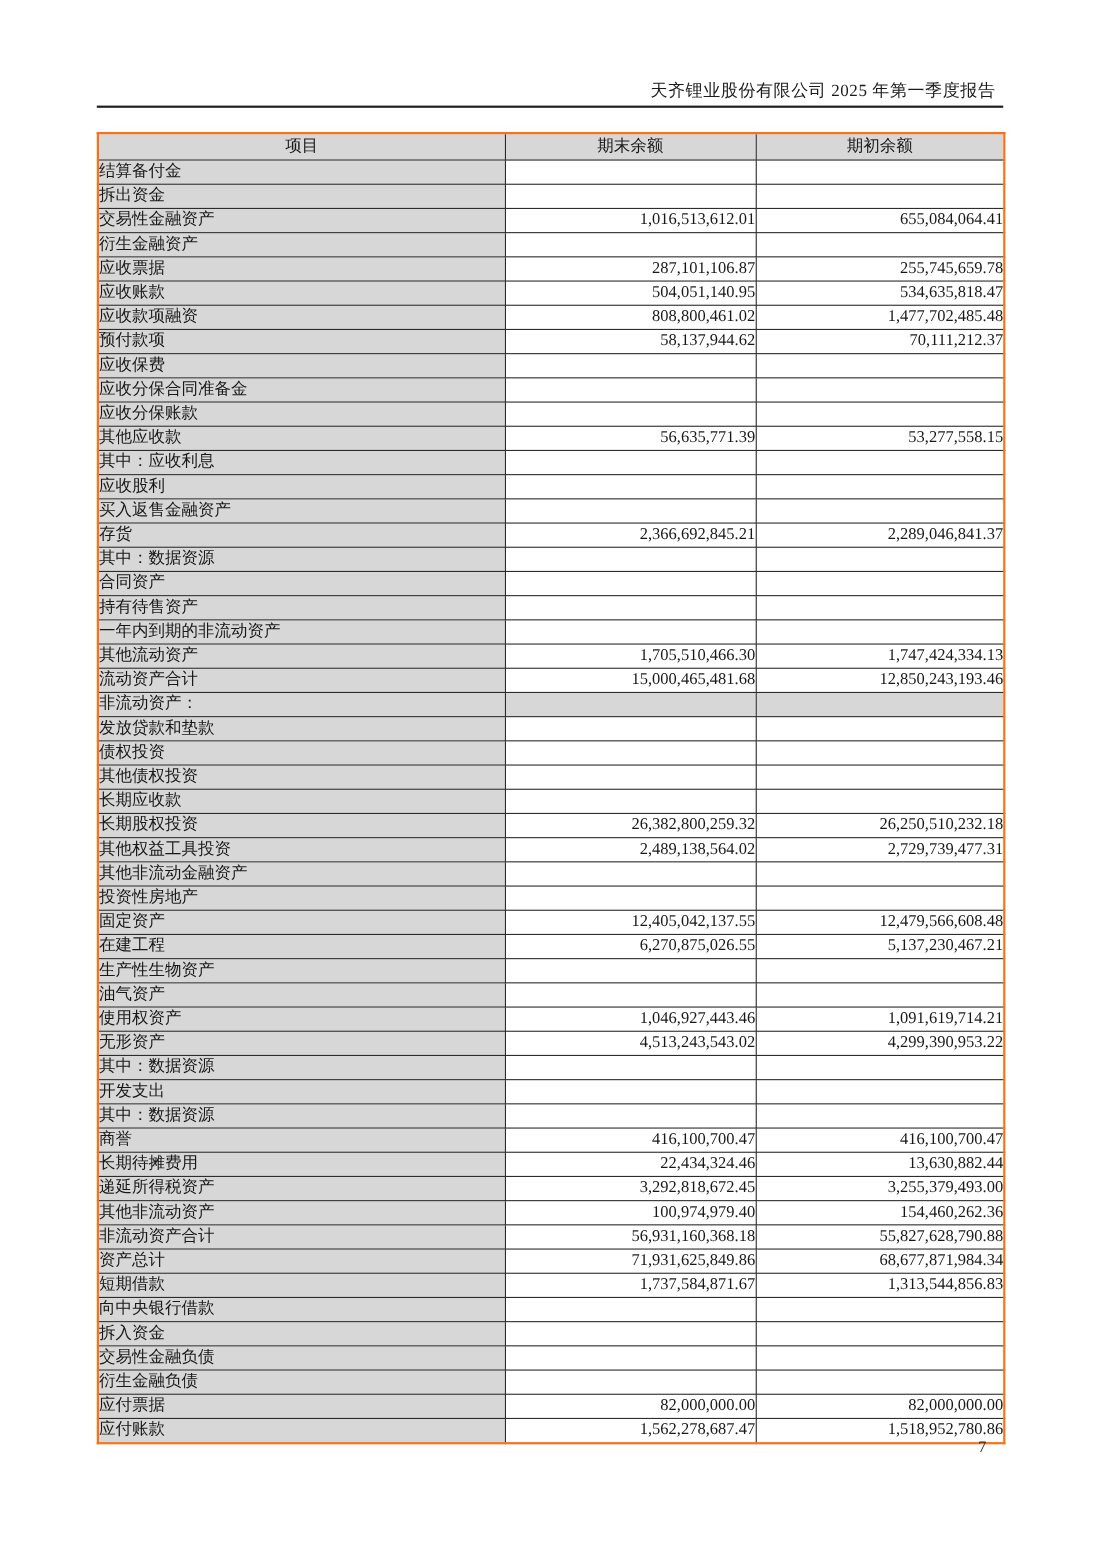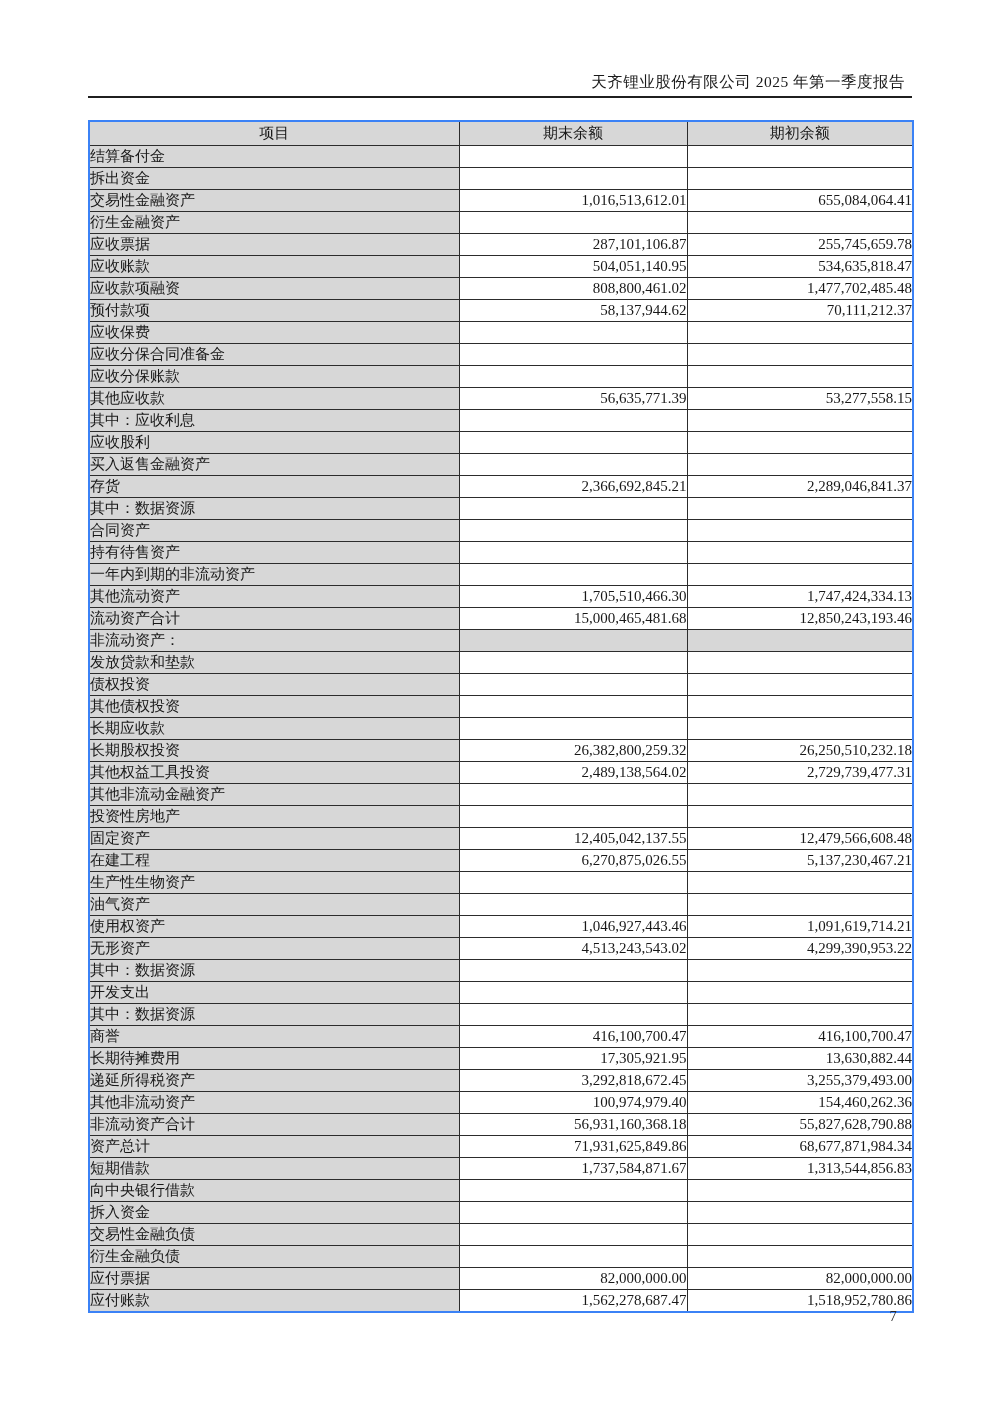--- a/index.html
+++ b/index.html
@@ -47,21 +47,21 @@
   table.balance-sheet col.col-begin { width:226px; }
   table.balance-sheet th, table.balance-sheet td {
     border:1px solid #2c2c2c;
     height:21px;
     padding:0;
     vertical-align:middle;
     overflow:hidden;
     white-space:nowrap;
     line-height:21px;
   }
-  table.balance-sheet { border:2px solid #3b82f6; }
+  table.balance-sheet { border:2px solid #f97316; }
   table.balance-sheet thead th {
     background:#d7d7d7;
     font-weight:normal;
     text-align:center;
     height:23px;
     line-height:23px;
     font-size:15px;
   }
   td.c1 { background:#d7d7d7; text-align:left; }
   td.c2, td.c3 { background:#ffffff; text-align:right; padding-right:7px; }
@@ -303,21 +303,21 @@
           <td class="c2"></td>
           <td class="c3"></td>
         </tr>
         <tr>
           <td class="c1 i1">商誉</td>
           <td class="c2">416,100,700.47</td>
           <td class="c3">416,100,700.47</td>
         </tr>
         <tr>
           <td class="c1 i1">长期待摊费用</td>
-          <td class="c2">17,305,921.95</td>
+          <td class="c2">22,434,324.46</td>
           <td class="c3">13,630,882.44</td>
         </tr>
         <tr>
           <td class="c1 i1">递延所得税资产</td>
           <td class="c2">3,292,818,672.45</td>
           <td class="c3">3,255,379,493.00</td>
         </tr>
         <tr>
           <td class="c1 i1">其他非流动资产</td>
           <td class="c2">100,974,979.40</td>

